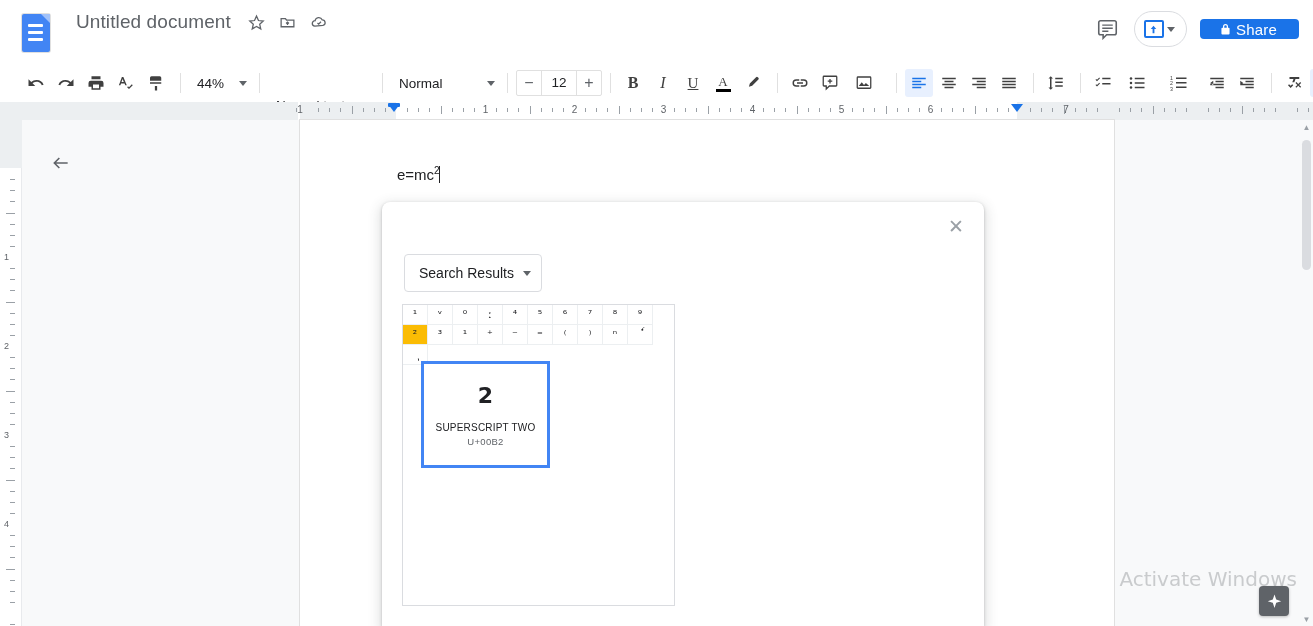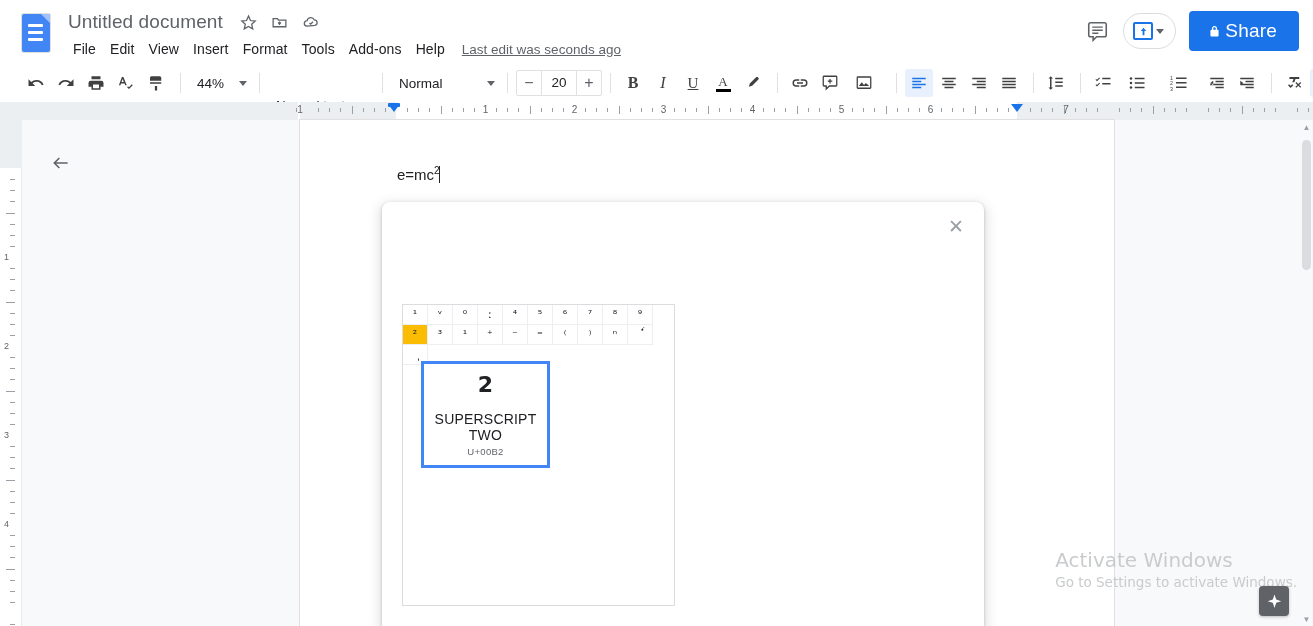--- a/index.html
+++ b/index.html
@@ -30,21 +30,21 @@
   }
   .docs-logo .fold {
     position:absolute; right:4px; top:2px; width:9px;height:9px;
     background:#a1c2fa;
     clip-path: polygon(0 0, 100% 100%, 100% 0);
   }
   .docs-logo .ln {
     position:absolute; left:10px; background:#fff; height:2.5px; border-radius:1px;
   }
   .title-block { margin-top: 8px; }
-  .title-row { display:flex; align-items:center; height:28px; }
+  .title-row { display:flex; align-items:center; height:28px;margin-left:8px; }
   .doc-title {
     font-size: 19px; color:#5f6368; font-weight:400;
     padding: 2px 4px; border-radius:2px; letter-spacing:0.1px;
   }
   .title-icons { display:flex; align-items:center; gap:11px; margin-left:12px; }
   .t-icon { width:20px;height:20px; display:flex; align-items:center; justify-content:center; color:#5f6368; cursor:pointer;}
   .menu-row { display:flex; align-items:center; height:24px; margin-top:1px; margin-left:2px;}
   .menu-item {
     font-size: 14px; color:#202124; padding: 2px 7px; border-radius:3px;
     cursor:pointer; letter-spacing:0.1px;
@@ -67,22 +67,22 @@
     width:20px;height:18px;border:2px solid #1a73e8;border-radius:2px;
     display:flex;align-items:center;justify-content:center;
   }
   .caret-dn {
     width:0;height:0;border-left:4px solid transparent;border-right:4px solid transparent;
     border-top:5px solid #5f6368;
   }
   .share-btn {
     display:flex;align-items:center;gap:3px;
     background:#1a73e8; color:#fff; border-radius:4px;
-    height:40px; padding: 0 22px 0 18px; cursor:pointer;
-    font-size:19px; font-weight:500; letter-spacing:0.2px;
+    height:20px; padding: 0 22px 0 18px; cursor:pointer;
+    font-size:15px; font-weight:500; letter-spacing:0.2px;
   }
 
   
   .toolbar {
     position:absolute; top:64px; left:0; width:1313px; height:38px;
     background:#fff; display:flex; align-items:center; padding-left:22px;
     border-bottom:none;
   }
   .tb-btn {
     width:28px;height:28px; display:flex;align-items:center;justify-content:center;
@@ -248,21 +248,21 @@
   }
   .char-cell.sel { background:#fbbc04; }
   .char-preview {
     position:absolute; left:18px; top:56px; width:129px; height:107px;
     border:3px solid #4285f4; background:#fff;
     display:flex; flex-direction:column; align-items:center; justify-content:center;
     cursor:pointer;
   }
   .cp-glyph { font-size:22px; font-weight:700; color:#202124; margin-bottom:14px;
     font-family:"DejaVu Sans", sans-serif; }
-  .cp-name { font-size:14px; color:#202124; letter-spacing:0.2px;text-align:center; }
+  .cp-name { font-size:10px; color:#202124; letter-spacing:0.2px;text-align:center; }
   .cp-code { font-size:9.5px; color:#5f6368; margin-top:3px; letter-spacing:0.3px; }
 </style>
 </head>
 <body>
 
 <div class="header">
   <div class="docs-logo">
     <div class="page"></div>
     <div class="fold"></div>
     <div class="ln" style="top:12px;width:15px;"></div>
@@ -286,31 +286,20 @@
             </svg>
         </div>
         <div class="t-icon">
           <svg width="18" height="18" viewBox="0 0 24 24" fill="none" stroke="currentColor" stroke-width="1.7">
               <path d="M6.5 17.5a3.6 3.6 0 0 1 .3-7.2 4.9 4.9 0 0 1 9.4-1.2 3.8 3.8 0 0 1 1 7.5z"></path>
               <path d="M10 13.3l1.6 1.6 3-3.2"></path>
             </svg>
         </div>
       </div>
     </div>
-    <div class="menu-row">
-      <div class="menu-item">File</div>
-      <div class="menu-item">Edit</div>
-      <div class="menu-item">View</div>
-      <div class="menu-item">Insert</div>
-      <div class="menu-item">Format</div>
-      <div class="menu-item">Tools</div>
-      <div class="menu-item">Add-ons</div>
-      <div class="menu-item">Help</div>
-      <div class="last-edit">Last edit was seconds ago</div>
-    </div>
   </div>
 
   <div class="header-right">
     <div class="comment-ico">
       <svg width="21" height="21" viewBox="0 0 24 24" fill="currentColor">
           <path d="M20 2H4a2 2 0 0 0-2 2v12a2 2 0 0 0 2 2h3v4l4-4h9a2 2 0 0 0 2-2V4a2 2 0 0 0-2-2z" fill="none" stroke="currentColor" stroke-width="1.8"></path>
           <path d="M6 7h12M6 10.5h12M6 14h7" stroke="currentColor" stroke-width="1.6"></path>
         </svg>
     </div>
     <div class="present-btn">
@@ -376,21 +365,21 @@
 
   <div class="tb-select" style="width:108px;">
     <span class="lbl">Normal</span>
     <span class="dn"></span>
   </div>
 
   <div class="tb-sep"></div>
 
   <div class="fontsize-box">
     <div class="fs-btn">−</div>
-    <div class="fs-val">20</div>
+    <div class="fs-val">12</div>
     <div class="fs-btn">+</div>
   </div>
 
   <div class="tb-sep"></div>
 
   <div class="tb-btn" style="font-weight:700;font-size:16px;font-family:'Liberation Serif',serif;">
     <span>B</span>
   </div>
   <div class="tb-btn" style="font-style:italic;font-size:16px;font-family:'Liberation Serif',serif;">
     <span>I</span>
@@ -679,31 +668,34 @@
 </div>
 
 <div class="scrollbar">
   <div class="scroll-up">▲</div>
   <div class="scroll-thumb"></div>
   <div class="scroll-dn">▼</div>
 </div>
 
 <div class="watermark">
   <div class="wm-title">Activate Windows</div>
-  <div class="wm-sub">Go to Settings to activate Windows.</div>
 </div>
 <div class="explore-btn">
   <svg width="17" height="17" viewBox="0 0 24 24" fill="#fff">
       <path d="M12 2l2.4 7.1L21.5 11.5l-7.1 2.4L12 21l-2.4-7.1L2.5 11.5l7.1-2.4z"></path>
     </svg>
 </div>
 
 <div class="dialog">
   <div class="dlg-close">✕</div>
 
+  <div class="cat-select">
+    <span>Search Results</span>
+    <span class="dn"></span>
+  </div>
 
   <div class="results-pane">
     <div class="char-grid" id="char-grid">
         <div class="char-cell">¹</div>
         <div class="char-cell">ᵛ</div>
         <div class="char-cell">⁰</div>
         <div class="char-cell">ː</div>
         <div class="char-cell">⁴</div>
         <div class="char-cell">⁵</div>
         <div class="char-cell">⁶</div>

